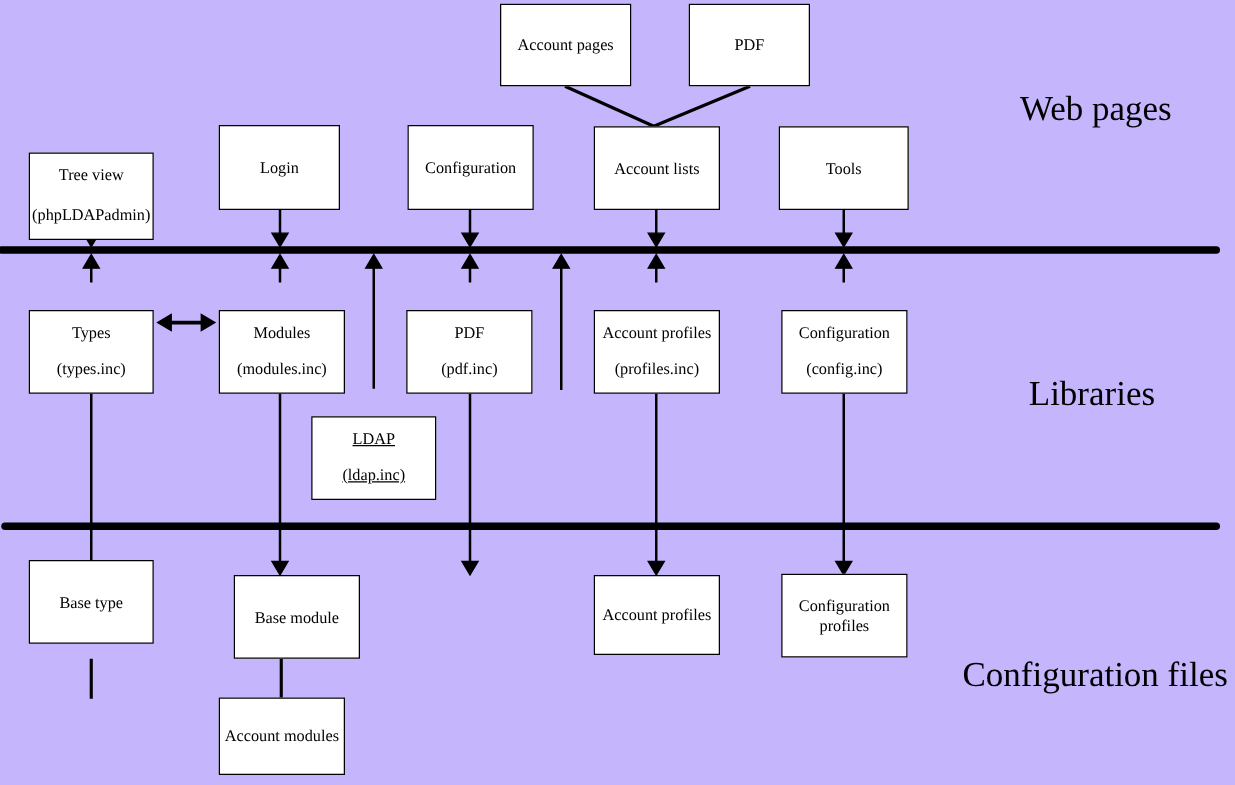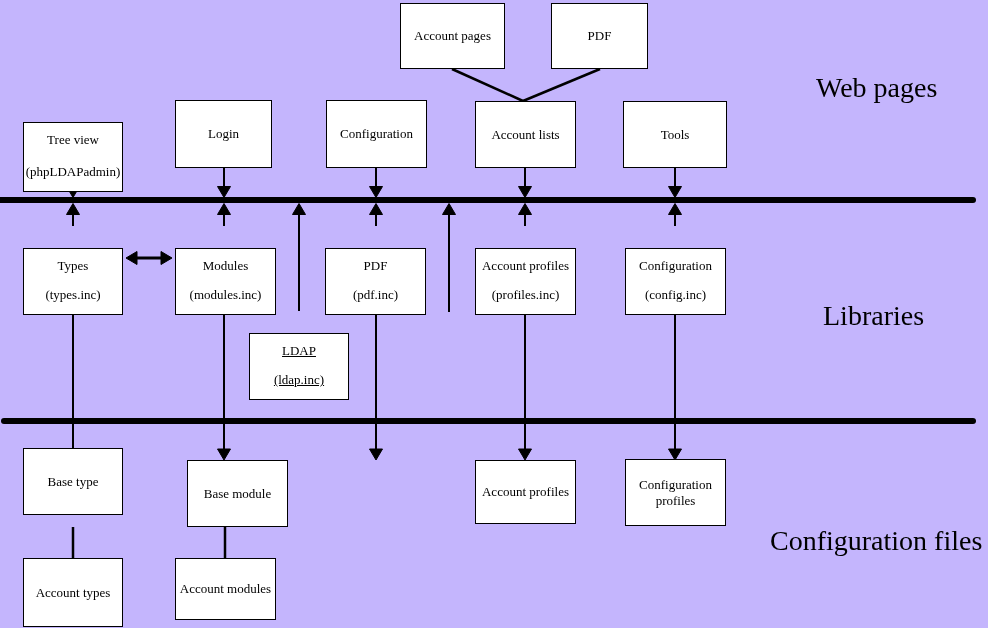--- a/index.html
+++ b/index.html
@@ -199,20 +199,17 @@
   </div>
   <div class="node single" style="left:475px; top:460px; width:101px; height:64px;">
     <span>Account profiles</span>
   </div>
   <div class="node tight2" style="left:625px; top:459px; width:101px; height:67px;">
     <span>Configuration</span>
     <span>profiles</span>
   </div>
   <div class="tier-label" style="left:770px; top:527px;">Configuration files</div>
 
-  <div class="node single" style="left:23px; top:558px; width:100px; height:69px;">
-    <span>Account types</span>
-  </div>
   <div class="node single" style="left:175px; top:558px; width:101px; height:62px;">
     <span>Account modules</span>
   </div>
 
 </div>
 
 </body></html>

